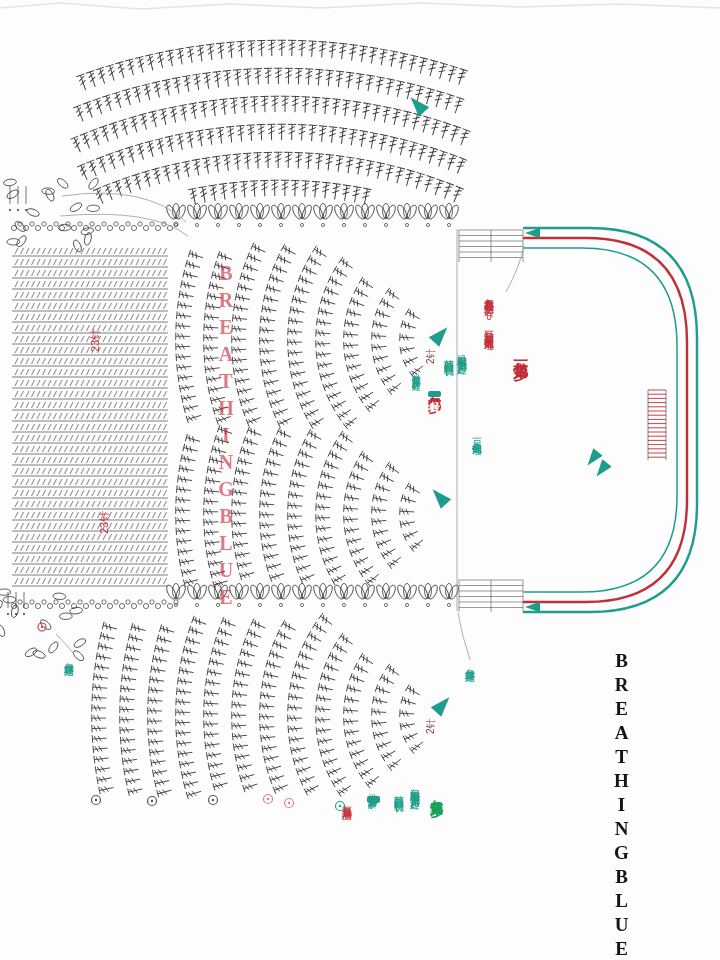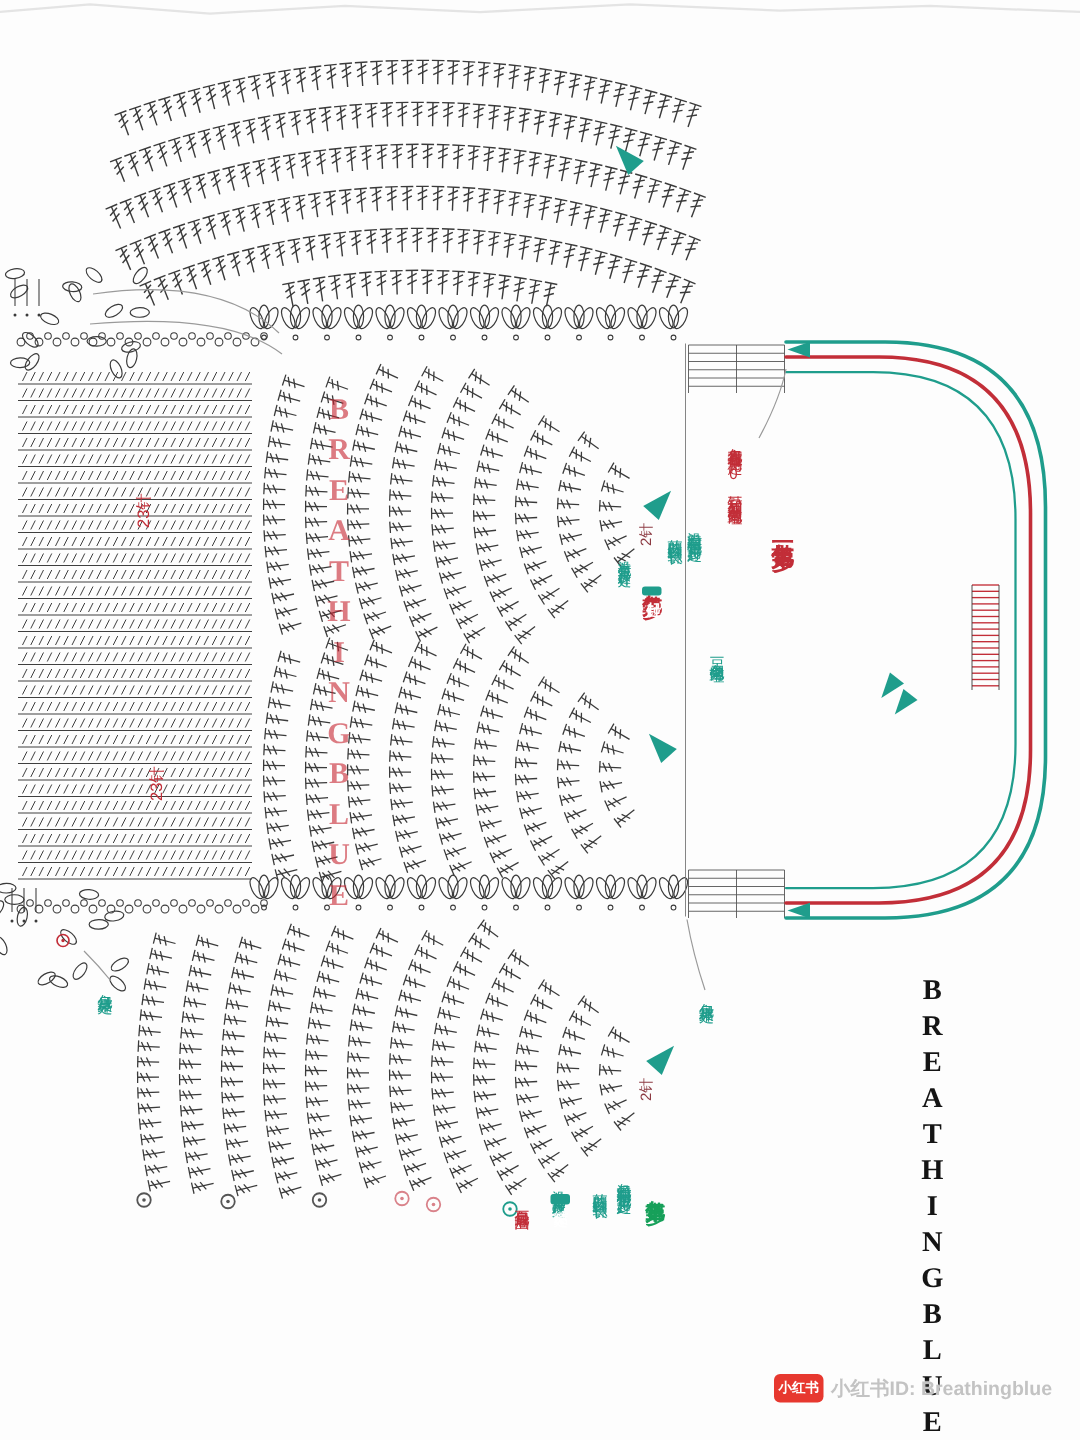--- a/index.html
+++ b/index.html
@@ -1042,18 +1042,14 @@
   <div class="vtext t-teal f10" style="left:62px;top:654px;">包身结束处</div>
 
   <div class="rot t-red f11" style="left:88px;top:352px;">23针</div>
 
   <div class="rot t-red f11" style="left:97px;top:534px;">23针</div>
 
   <div class="rot t-darkred f10" style="left:424px;top:364px;">2针</div>
 
   <div class="rot t-darkred f10" style="left:424px;top:734px;">2针</div>
 
-  <div class="footer">
-    <span class="logo">小红书</span>
-    <span class="wm-id">小红书ID: Breathingblue</span>
-  </div>
 
 </div>
 
 </body></html>

